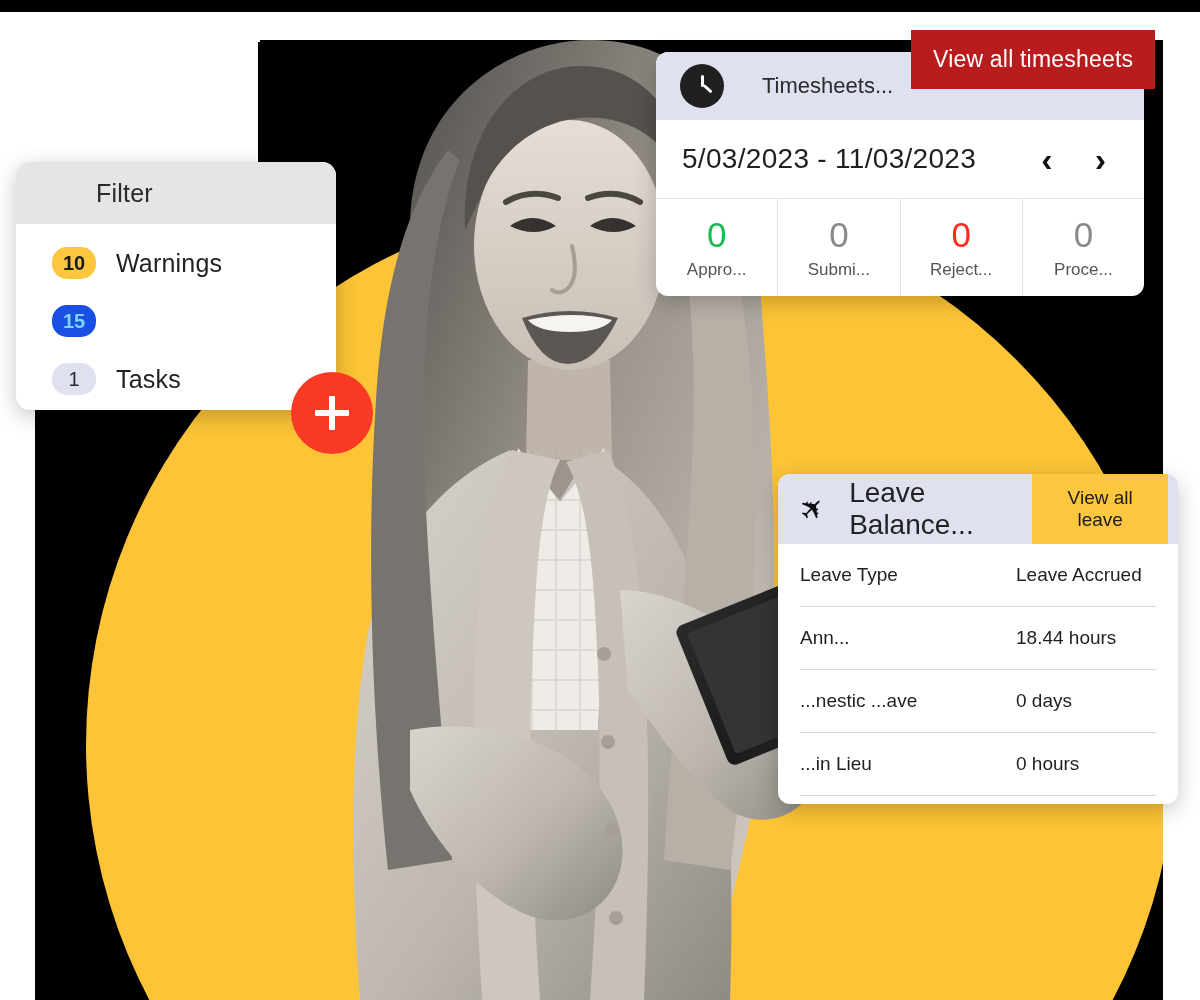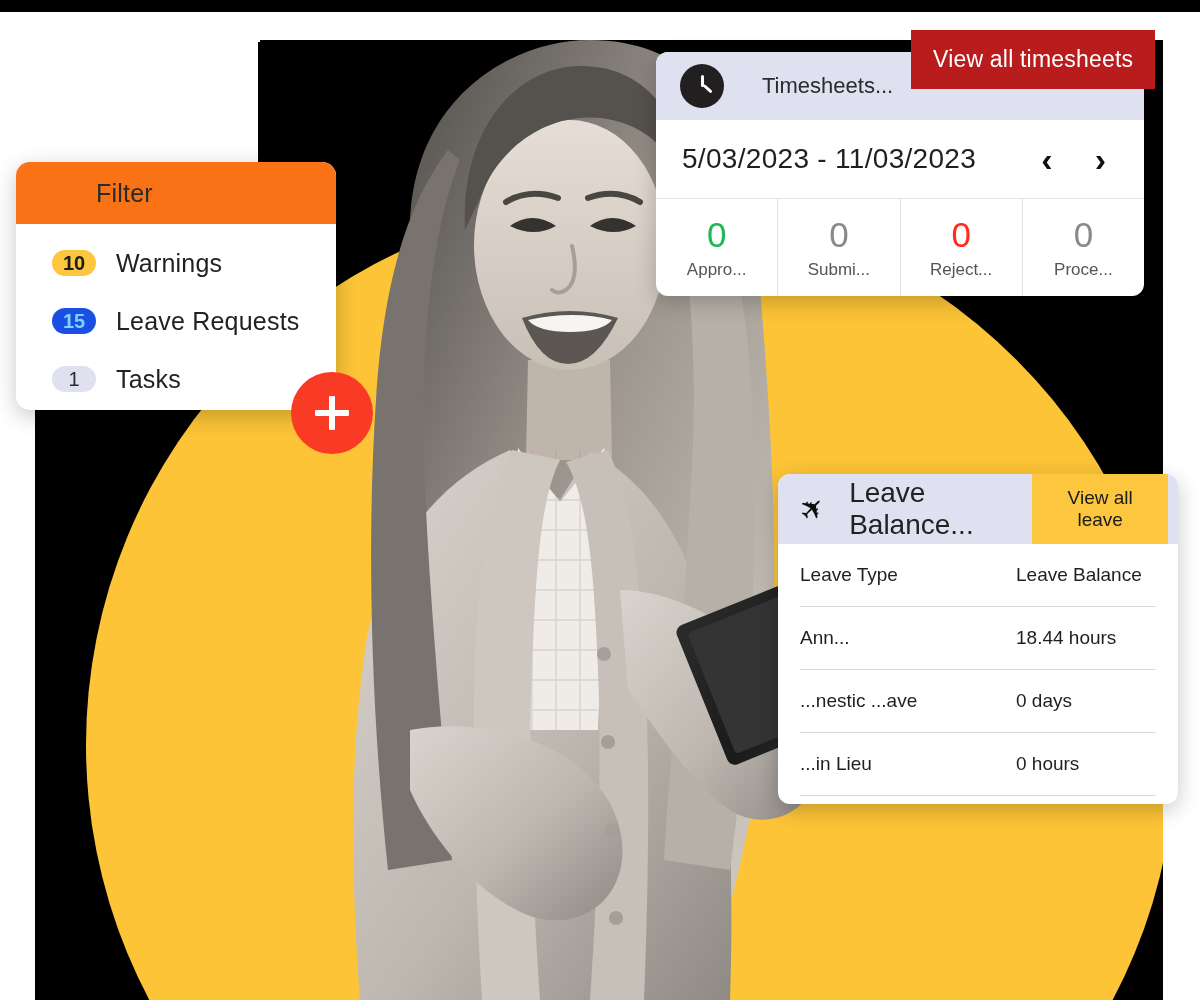--- a/index.html
+++ b/index.html
@@ -21,25 +21,25 @@
   
   .photo{position:absolute;left:260px;top:30px;width:620px;height:970px;overflow:hidden;}
   .photo svg{display:block;}
 
   
   .card{position:absolute;background:#fff;border-radius:14px;
         box-shadow:0 6px 22px rgba(0,0,0,.22);overflow:hidden;}
 
   
   .filter-card{left:16px;top:162px;width:320px;height:248px;}
-  .filter-head{height:62px;background:#f97316;display:flex;align-items:center;}
+  .filter-head{height:62px;background:#e5e5e5;display:flex;align-items:center;}
   .filter-title{font-size:25px;color:#2b2b2b;margin-left:80px;letter-spacing:.2px;}
   .filter-list{padding:10px 0 0 0;}
   .filter-row{display:flex;align-items:center;height:58px;padding-left:36px;}
-  .badge{min-width:44px;height:26px;border-radius:15px;display:flex;align-items:center;
+  .badge{min-width:44px;height:32px;border-radius:15px;display:flex;align-items:center;
          justify-content:center;font-size:20px;font-weight:bold;box-sizing:border-box;padding:0 8px;}
   .badge-warn{background:#FDC63F;color:#1b1b1b;}
   .badge-leave{background:#1A4FE4;color:#7dd3fc;}
   .badge-task{background:#DFE1F0;color:#2b2b2b;font-weight:normal;}
   .filter-label{font-size:25px;color:#222;margin-left:20px;letter-spacing:.2px;}
 
   
   .ts-card{left:656px;top:52px;width:488px;height:244px;border-radius:12px;}
   .ts-head{height:68px;background:#DFE1F0;display:flex;align-items:center;padding-left:24px;}
   .clock-icon{width:44px;height:44px;border-radius:50%;background:#221f20;
@@ -200,21 +200,20 @@
     </div>
     <div class="filter-list">
 
       <div class="filter-row">
         <div class="badge badge-warn">10</div>
         <div class="filter-label">Warnings</div>
       </div>
 
       <div class="filter-row">
         <div class="badge badge-leave">15</div>
-        <div class="filter-label">Leave Requests</div>
       </div>
 
       <div class="filter-row">
         <div class="badge badge-task">1</div>
         <div class="filter-label">Tasks</div>
       </div>
 
     </div>
   </div>
 
@@ -260,21 +259,21 @@
   <div class="card lv-card">
     <div class="lv-head">
       <div class="plane-icon">✈</div>
       <div class="lv-title">Leave Balance...</div>
       <button class="lv-btn">View all leave</button>
     </div>
 
     <div class="lv-table">
       <div class="lv-row head">
         <div class="lv-type">Leave Type</div>
-        <div class="lv-val">Leave Balance</div>
+        <div class="lv-val">Leave Accrued</div>
       </div>
 
       <div class="lv-row">
         <div class="lv-type">Ann...</div>
         <div class="lv-val">18.44 hours</div>
       </div>
 
       <div class="lv-row">
         <div class="lv-type">...nestic
 ...ave</div>

